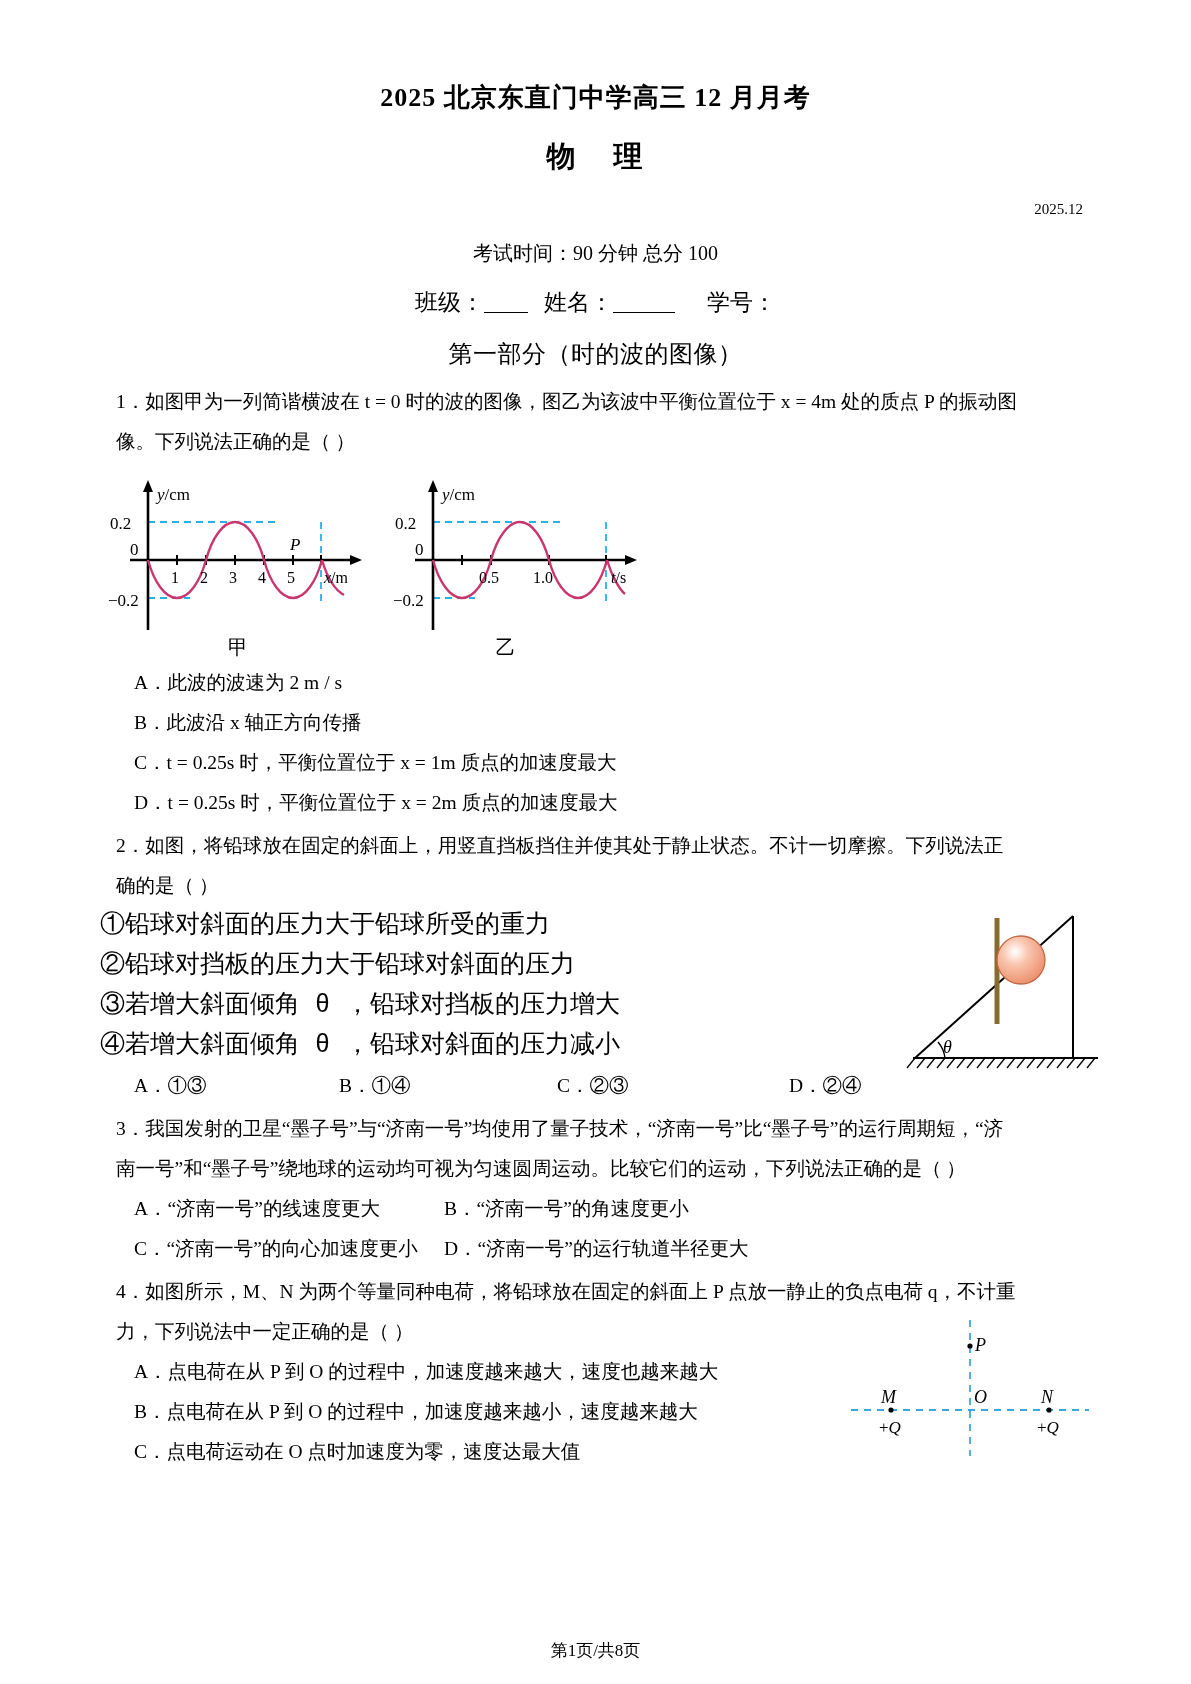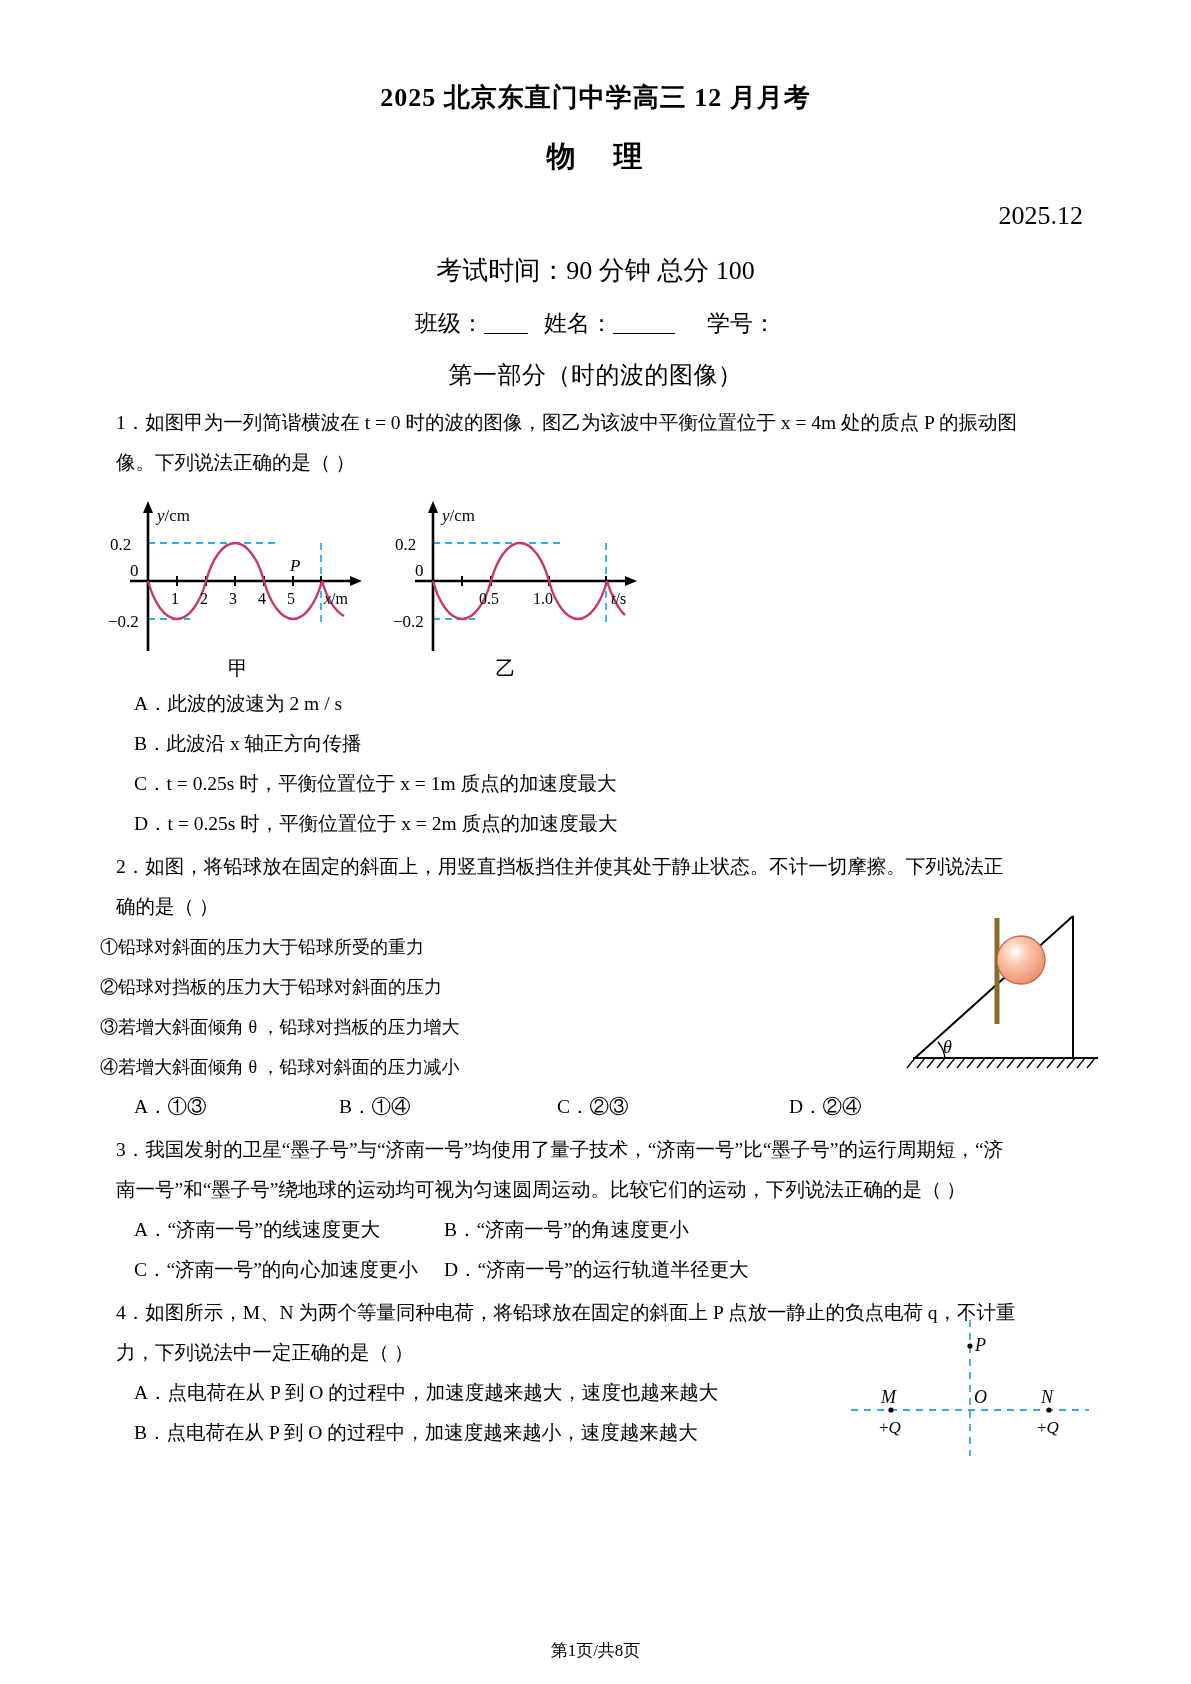--- a/index.html
+++ b/index.html
@@ -30,26 +30,26 @@
   .doc-subject {
     text-align:center;
     font-size:29px;
     font-weight:bold;
     letter-spacing:2px;
     margin:22px 0 0 0;
   }
   .doc-subject .gap { display:inline-block; width:36px; }
   .doc-date {
     text-align:right;
-    font-size:26px;
+    font-size:15px;
     margin:24px 8px 0 0;
   }
   .doc-timeline {
     text-align:center;
-    font-size:26px;
+    font-size:20px;
     margin:22px 0 0 0;
   }
   .doc-fields {
     text-align:center;
     font-size:23px;
     margin:20px 0 0 0;
   }
   .ul-s { display:inline-block; border-bottom:1.4px solid #000; width:44px; height:19px; vertical-align:-3px; }
   .ul-m { display:inline-block; border-bottom:1.4px solid #000; width:62px; height:19px; vertical-align:-3px; }
   .sp1 { display:inline-block; width:16px; }
@@ -65,22 +65,23 @@
     margin:3px 0 0 16px;
     text-align:justify;
   }
   .q .body { display:block; }
   .opt {
     font-size:19.5px;
     line-height:40px;
     padding-left:34px;
   }
   .sub {
-    font-size:18px;
+    font-size:25px;
     line-height:40px;
+    font-family:Liberation Mono, monospace;
   }
   .opt-row {
     display:flex;
     font-size:19.5px;
     line-height:40px;
     padding-left:34px;
   }
   .opt-row > div { }
   .opt4 > div:nth-child(1){ width:205px; }
   .opt4 > div:nth-child(2){ width:210px; }
@@ -246,20 +247,21 @@
       <div>C．“济南一号”的向心加速度更小</div>
       <div>D．“济南一号”的运行轨道半径更大</div>
     </div>
 
     <div class="q">
       <span>4．</span><span>如图所示，M、N 为两个等量同种电荷，将铅球放在固定的斜面上 P 点放一静止的负点电荷 q，不计重</span>
       <span class="body">力，下列说法中一定正确的是（      ）</span>
     </div>
     <div class="opt">A．点电荷在从 P 到 O 的过程中，加速度越来越大，速度也越来越大</div>
     <div class="opt">B．点电荷在从 P 到 O 的过程中，加速度越来越小，速度越来越大</div>
+    <div class="opt">C．点电荷运动在 O 点时加速度为零，速度达最大值</div>
 
   </div>
 
   <div class="incline-fig">
     <svg width="220" height="185" viewBox="0 0 220 185">
 
       <line x1="20" y1="160" x2="205" y2="160" stroke="#000" stroke-width="2"></line>
       <g stroke="#000" stroke-width="1.3">
         <line x1="22" y1="160" x2="14" y2="170"></line>
         <line x1="32" y1="160" x2="24" y2="170"></line>

